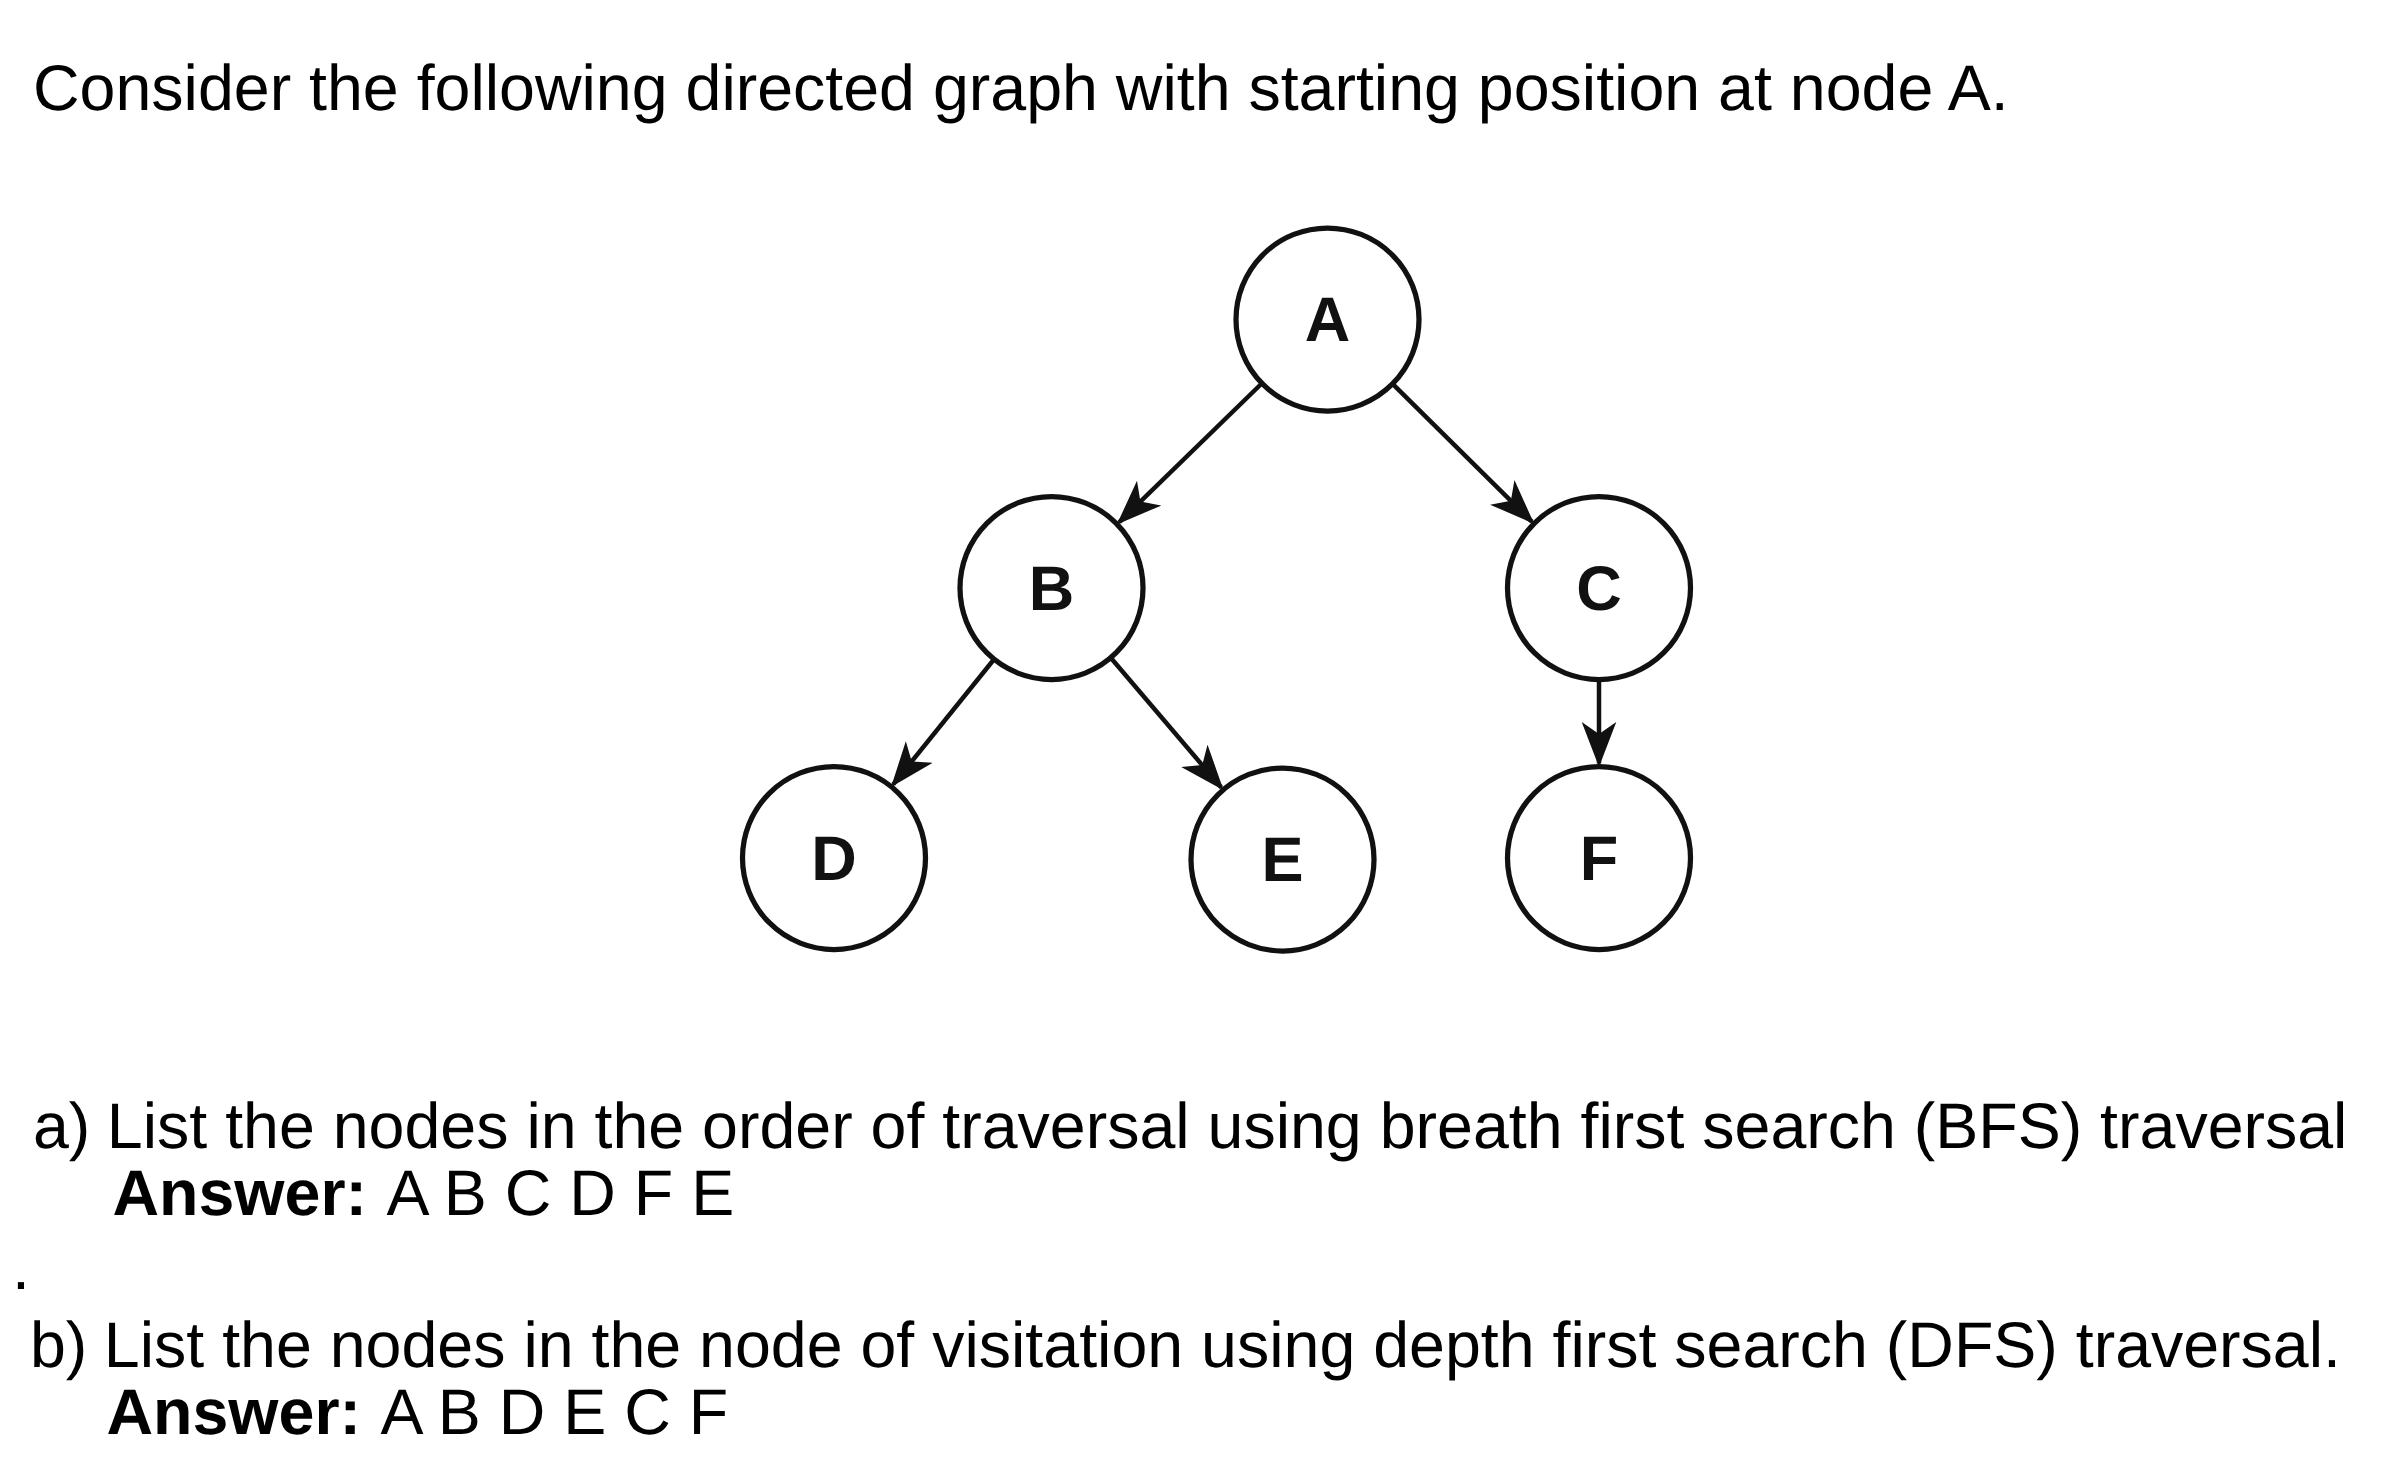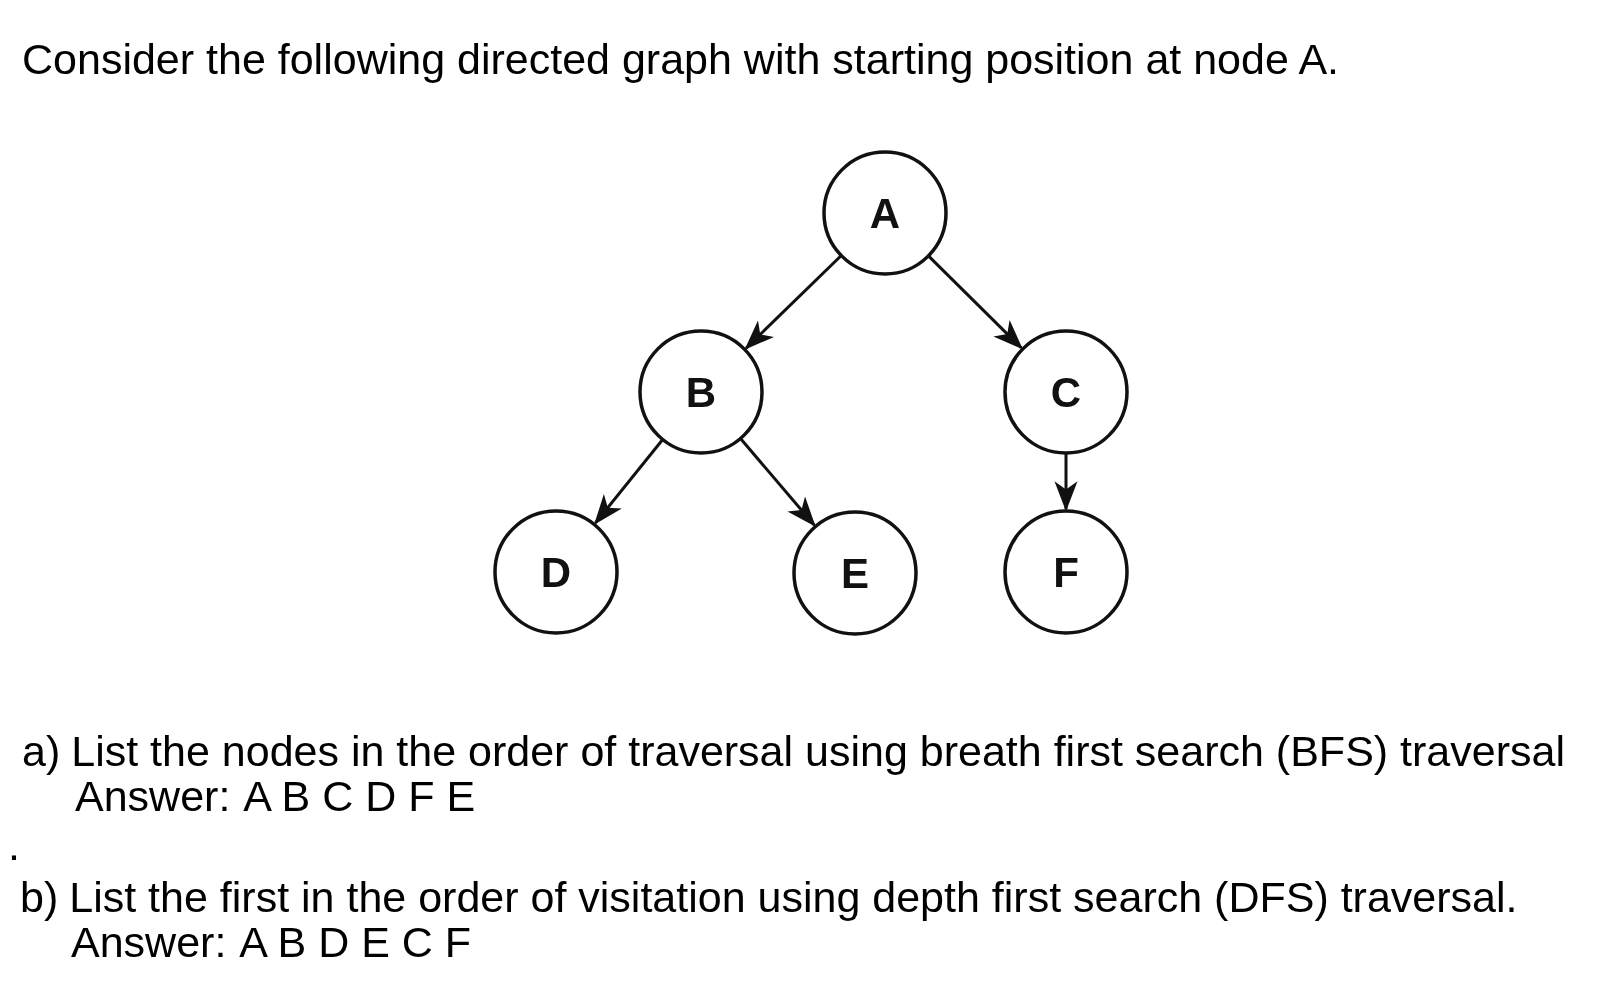--- a/index.html
+++ b/index.html
@@ -15,21 +15,21 @@
     font-family: "Liberation Sans", "DejaVu Sans", sans-serif;
     color: #000000;
   }
   .abs { position: absolute; text-align: right; }
   .txt {
     font-size: 43px;
     line-height: 1.15;
     white-space: nowrap;
     color: #000000;
   }
-  .bold { font-weight: normal; }
+  .bold { font-weight: bold; }
   .qprefix { margin-right: 11px; }
   .alabel { margin-right: 13px; }
   #intro-line   { left: 22px;  top: 35px;  }
   #edge-frag    { left: -8px;  top: 35px;  }
   #graph-wrap   { left: 450px; top: 140px; width: 700px; height: 500px; }
   #line-qa      { left: 22px;  top: 727px; }
   #line-ansa    { left: 75px;  top: 772px; }
   #line-dot     { left: 8px;   top: 821px; }
   #line-qb      { left: 20px;  top: 873px; }
   #line-ansb    { left: 71px;  top: 918px; }
@@ -81,18 +81,18 @@
   <span class="qprefix">a)</span><span>List the nodes in the order of traversal using breath first search (BFS) traversal</span>
 </div>
 
 <div id="line-ansa" class="abs txt">
   <span class="bold alabel">Answer:</span><span>A B C D F E</span>
 </div>
 
 <div id="line-dot" class="abs txt">.</div>
 
 <div id="line-qb" class="abs txt">
-  <span class="qprefix">b)</span><span>List the first in the order of visitation using depth first search (DFS) traversal.</span>
+  <span class="qprefix">b)</span><span>List the nodes in the node of visitation using depth first search (DFS) traversal.</span>
 </div>
 
 <div id="line-ansb" class="abs txt">
   <span class="bold alabel">Answer:</span><span>A B D E C F</span>
 </div>
 
 </body></html>

